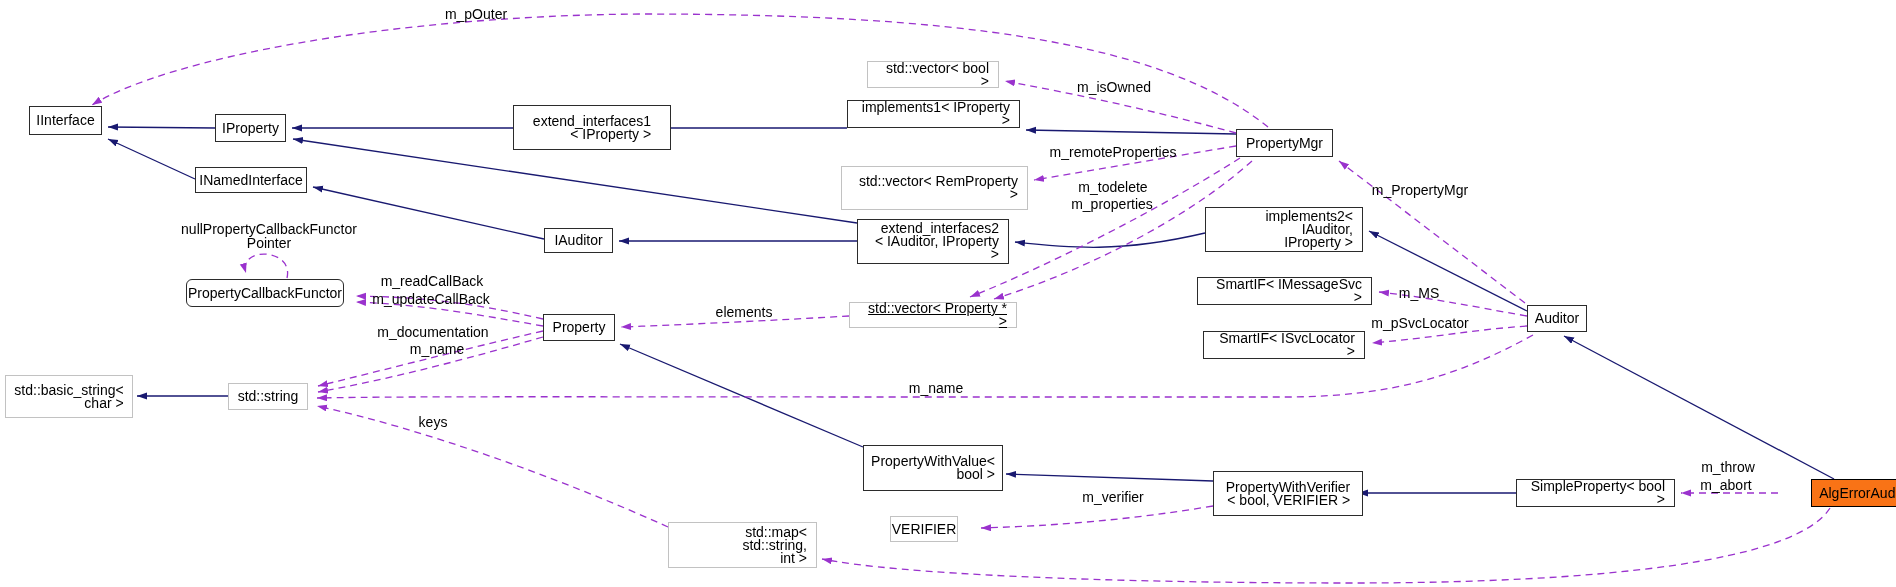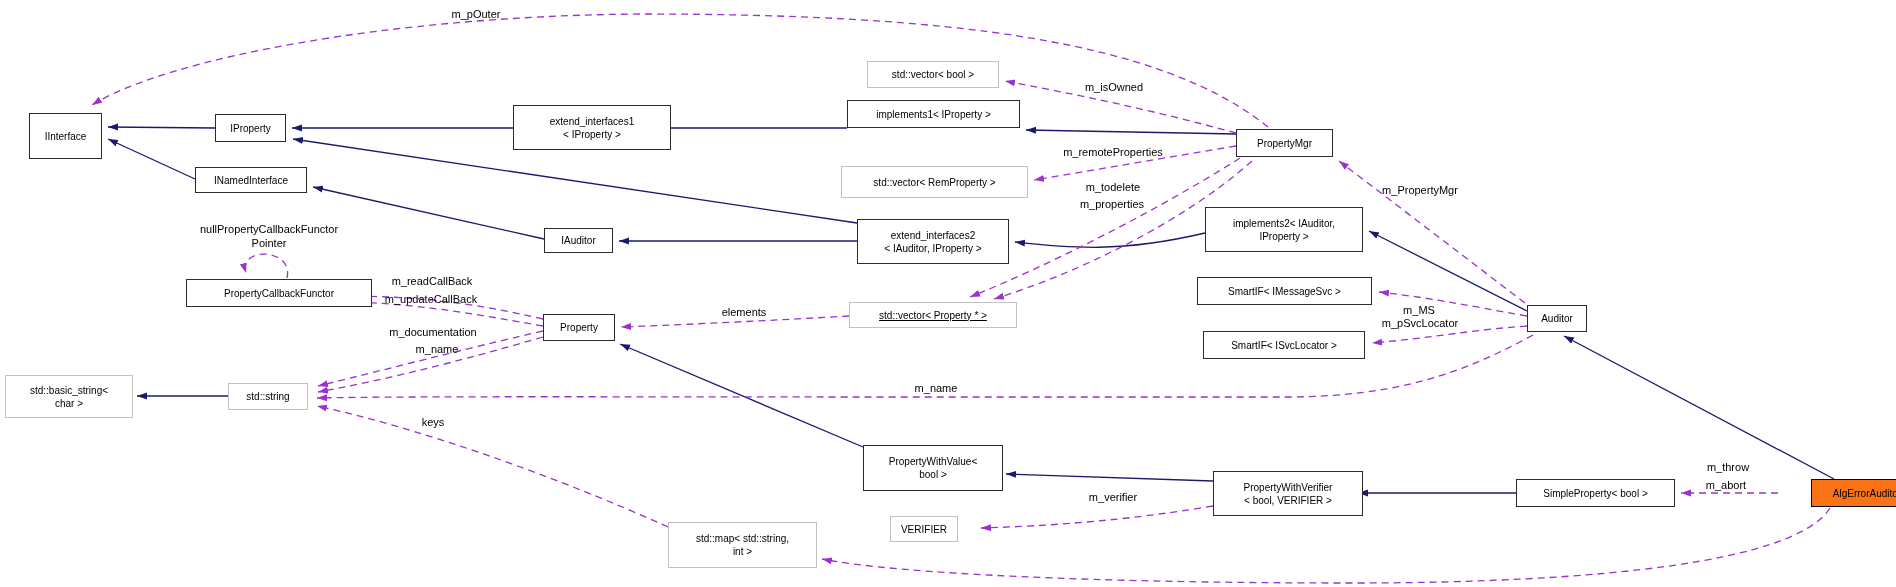--- a/index.html
+++ b/index.html
@@ -10,35 +10,35 @@
     font-family:"Liberation Sans", sans-serif;
     overflow:hidden;
   }
   #edges{position:absolute;left:0;top:0;}
   .node{
     position:absolute;
     box-sizing:border-box;
     background:#ffffff;
     border:1.4px solid #2b2b2b;
     color:#000;
-    font-size:10px;
+    font-size:14px;
     line-height:13px;
     display:flex;align-items:center;justify-content:center;
-    text-align:center;
+    text-align:right;
     white-space:pre-line;
     padding:1px 9px;
     z-index:2;
   }
   .node.ext{border:1px solid #c2c2c2;}
   .node.main{background:#f97316;border:1.6px solid #000;margin-left:33px;}
   .edge-label{
     position:absolute;
     transform:translate(-50%,-50%);
     color:#000;
-    font-size:11px;
+    font-size:14px;
     line-height:14px;
     text-align:center;
     white-space:pre-line;
     z-index:3;
     background:transparent;
   }
 </style>
 </head>
 <body>
 
@@ -88,34 +88,34 @@
       <path d="M543 326 C480 315 428 305 356 302" marker-end="url(#au)"></path>
       <path d="M287 278 C294 248 238 246 246 273" marker-end="url(#au)"></path>
       <path d="M543 331 C460 350 392 368 318 386" marker-end="url(#au)"></path>
       <path d="M543 337 C470 358 400 377 318 392" marker-end="url(#au)"></path>
       <path d="M1213 506 C1130 520 1052 526 981 528" marker-end="url(#au)"></path>
       <path d="M1778 493 L1681 493" marker-end="url(#au)"></path>
       <path d="M1830 508 C1796 562 1600 583 1350 583 C1100 583 898 574 822 559" marker-end="url(#au)"></path>
     </g>
   </svg>
 
-  <div class="node" style="left:29px;top:113px;width:73px;height:46px;">IInterface</div>
+  <div class="node" style="left:29px;top:106px;width:73px;height:29px;">IInterface</div>
   <div class="node" style="left:215px;top:114px;width:71px;height:28px;">IProperty</div>
   <div class="node" style="left:513px;top:105px;width:158px;height:45px;">extend_interfaces1
 &lt; IProperty &gt;</div>
   <div class="node" style="left:195px;top:167px;width:112px;height:26px;">INamedInterface</div>
   <div class="node" style="left:544px;top:228px;width:69px;height:25px;">IAuditor</div>
-  <div class="node" style="left:186px;top:279px;width:186px;height:28px;">PropertyCallbackFunctor</div>
+  <div class="node" style="left:186px;top:279px;width:158px;height:28px;border-radius:6px;">PropertyCallbackFunctor</div>
   <div class="node" style="left:543px;top:314px;width:72px;height:27px;">Property</div>
   <div class="node ext" style="left:5px;top:375px;width:128px;height:43px;">std::basic_string&lt;
 char &gt;</div>
   <div class="node ext" style="left:228px;top:383px;width:80px;height:27px;">std::string</div>
   <div class="node ext" style="left:867px;top:61px;width:132px;height:27px;">std::vector&lt; bool &gt;</div>
   <div class="node" style="left:847px;top:100px;width:173px;height:28px;">implements1&lt; IProperty &gt;</div>
-  <div class="node ext" style="left:841px;top:166px;width:187px;height:32px;">std::vector&lt; RemProperty &gt;</div>
+  <div class="node ext" style="left:841px;top:166px;width:187px;height:44px;">std::vector&lt; RemProperty &gt;</div>
   <div class="node" style="left:857px;top:219px;width:152px;height:45px;">extend_interfaces2
 &lt; IAuditor, IProperty &gt;</div>
   <div class="node ext" style="left:849px;top:302px;width:168px;height:26px;text-decoration:underline;">std::vector&lt; Property * &gt;</div>
   <div class="node" style="left:1236px;top:129px;width:97px;height:28px;">PropertyMgr</div>
   <div class="node" style="left:1205px;top:207px;width:158px;height:45px;">implements2&lt; IAuditor,
 IProperty &gt;</div>
   <div class="node" style="left:1197px;top:277px;width:175px;height:28px;">SmartIF&lt; IMessageSvc &gt;</div>
   <div class="node" style="left:1203px;top:331px;width:162px;height:28px;">SmartIF&lt; ISvcLocator &gt;</div>
   <div class="node" style="left:1527px;top:305px;width:60px;height:27px;">Auditor</div>
   <div class="node" style="left:863px;top:445px;width:140px;height:46px;">PropertyWithValue&lt;
@@ -127,21 +127,21 @@
 int &gt;</div>
   <div class="node" style="left:1516px;top:479px;width:159px;height:28px;">SimpleProperty&lt; bool &gt;</div>
   <div class="node main" style="left:1778px;top:479px;width:112px;height:28px;">AlgErrorAuditor</div>
 
   <div class="edge-label" style="left:476px;top:14px;">m_pOuter</div>
   <div class="edge-label" style="left:1114px;top:87px;">m_isOwned</div>
   <div class="edge-label" style="left:1113px;top:152px;">m_remoteProperties</div>
   <div class="edge-label" style="left:1113px;top:187px;">m_todelete</div>
   <div class="edge-label" style="left:1112px;top:204px;">m_properties</div>
   <div class="edge-label" style="left:1420px;top:190px;">m_PropertyMgr</div>
-  <div class="edge-label" style="left:1419px;top:293px;margin-top:17px;">m_MS</div>
+  <div class="edge-label" style="left:1419px;top:293px;">m_MS</div>
   <div class="edge-label" style="left:1420px;top:323px;">m_pSvcLocator</div>
   <div class="edge-label" style="left:269px;top:236px;">nullPropertyCallbackFunctor
 Pointer</div>
   <div class="edge-label" style="left:432px;top:281px;">m_readCallBack</div>
   <div class="edge-label" style="left:431px;top:299px;">m_updateCallBack</div>
   <div class="edge-label" style="left:433px;top:332px;">m_documentation</div>
   <div class="edge-label" style="left:437px;top:349px;">m_name</div>
   <div class="edge-label" style="left:744px;top:312px;">elements</div>
   <div class="edge-label" style="left:936px;top:388px;">m_name</div>
   <div class="edge-label" style="left:433px;top:422px;">keys</div>

